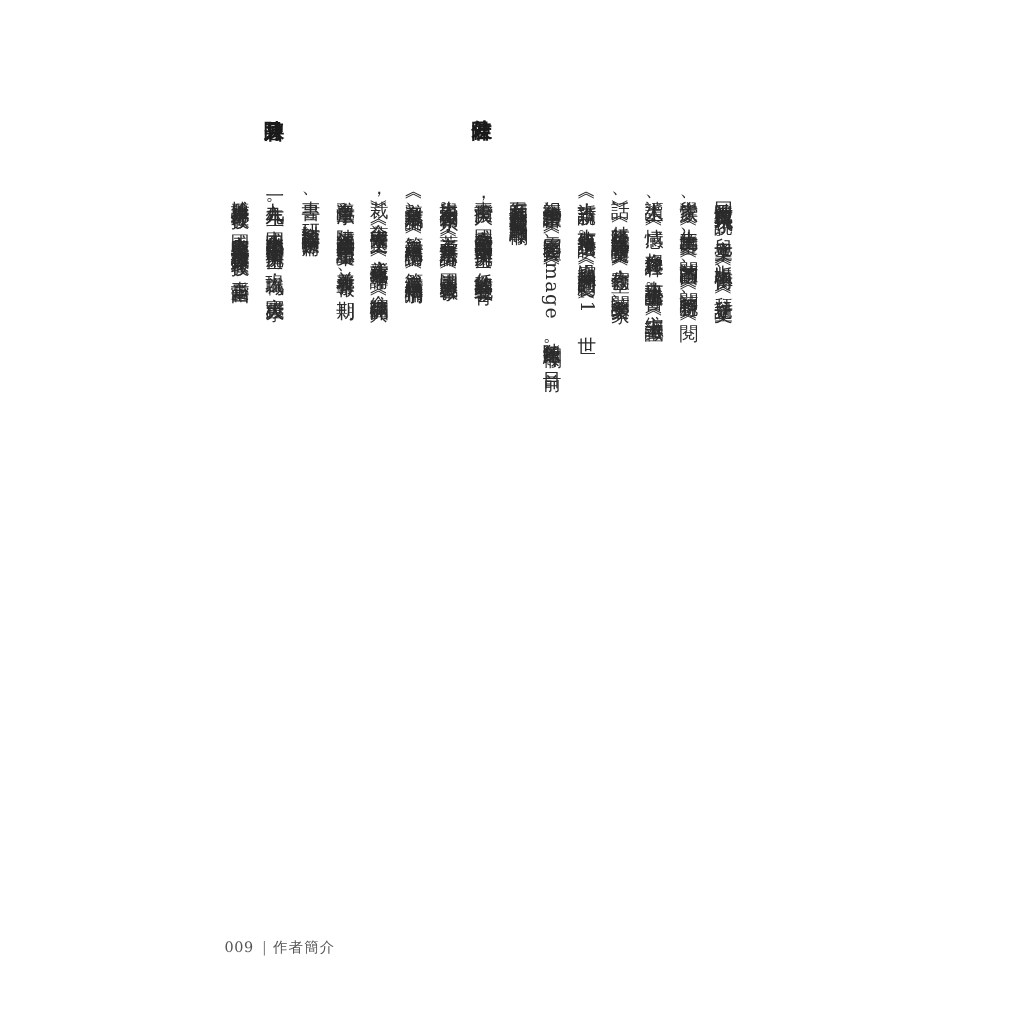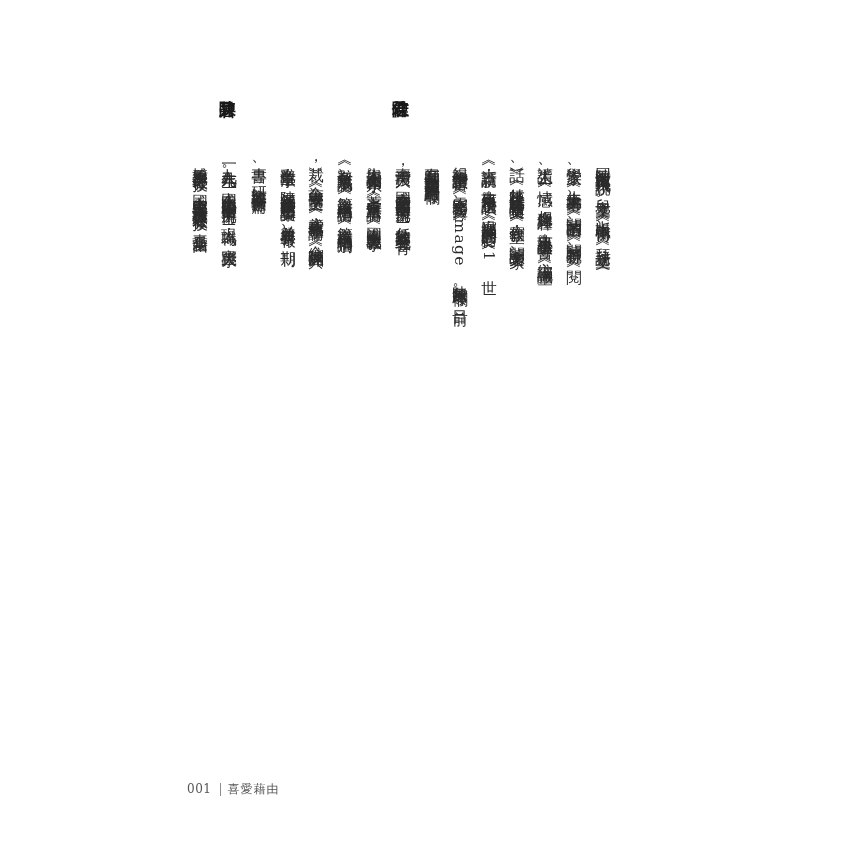--- a/index.html
+++ b/index.html
@@ -39,15 +39,15 @@
   <div class="col" style="left:306px;">裁》，合著《大學國文選》、《新式寫作教學導論》，合編《陳滿銘與</div>
   <div class="col" style="left:278px;">辭章章法學：陳滿銘辭章章法學術思想論集》，並發表有學報、期刊、</div>
   <div class="col" style="left:249px;">專書、研討會等論文四十餘篇。</div>
 
   <div class="name" style="left:218px;">陳碧月</div>
 
   <div class="col" style="left:219px;">一九六九年生。中國文化大學中國文學研究所博士。現職為：實踐大學</div>
   <div class="col" style="left:190px;">博雅學部專任教授；國立空中大學與臺灣科技大學兼任教授。喜愛藉由</div>
 
   <div class="footer">
-    <span class="num">001</span><span class="sep">|</span><span class="title">喜愛藉由</span>
+    <span class="num">009</span><span class="sep">|</span><span class="title">作者簡介</span>
   </div>
 </div>
 
 </body></html>

